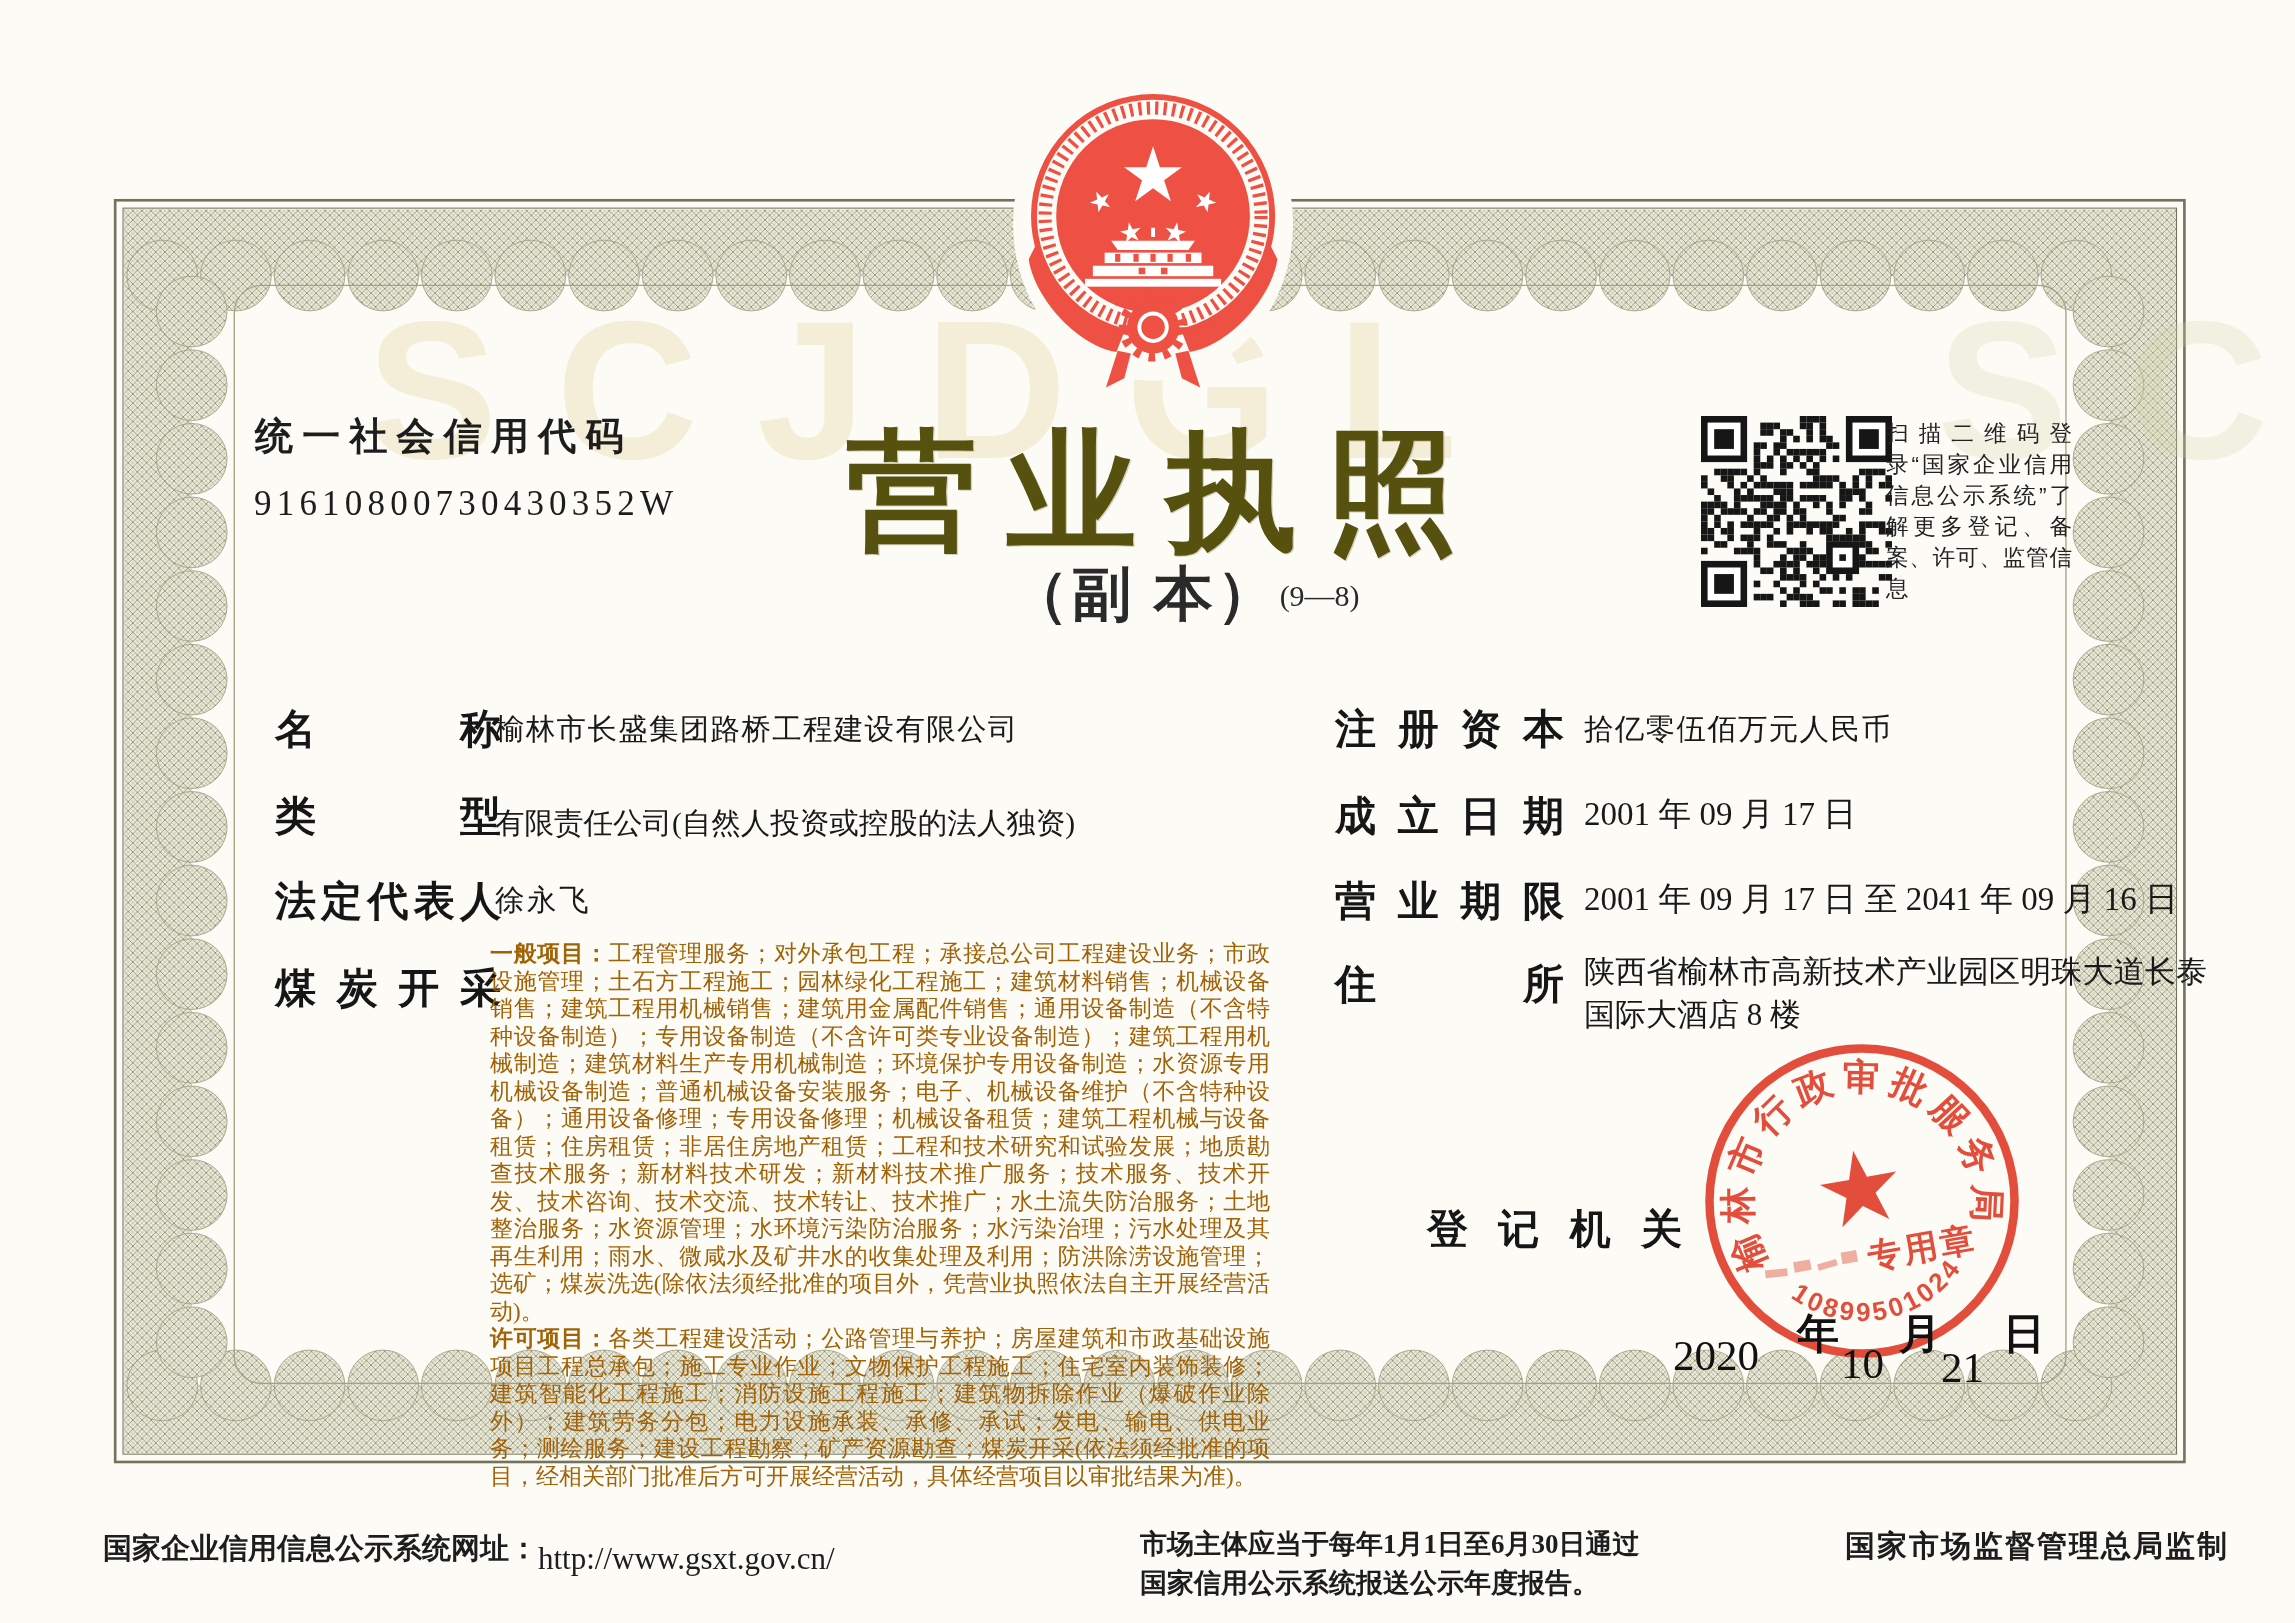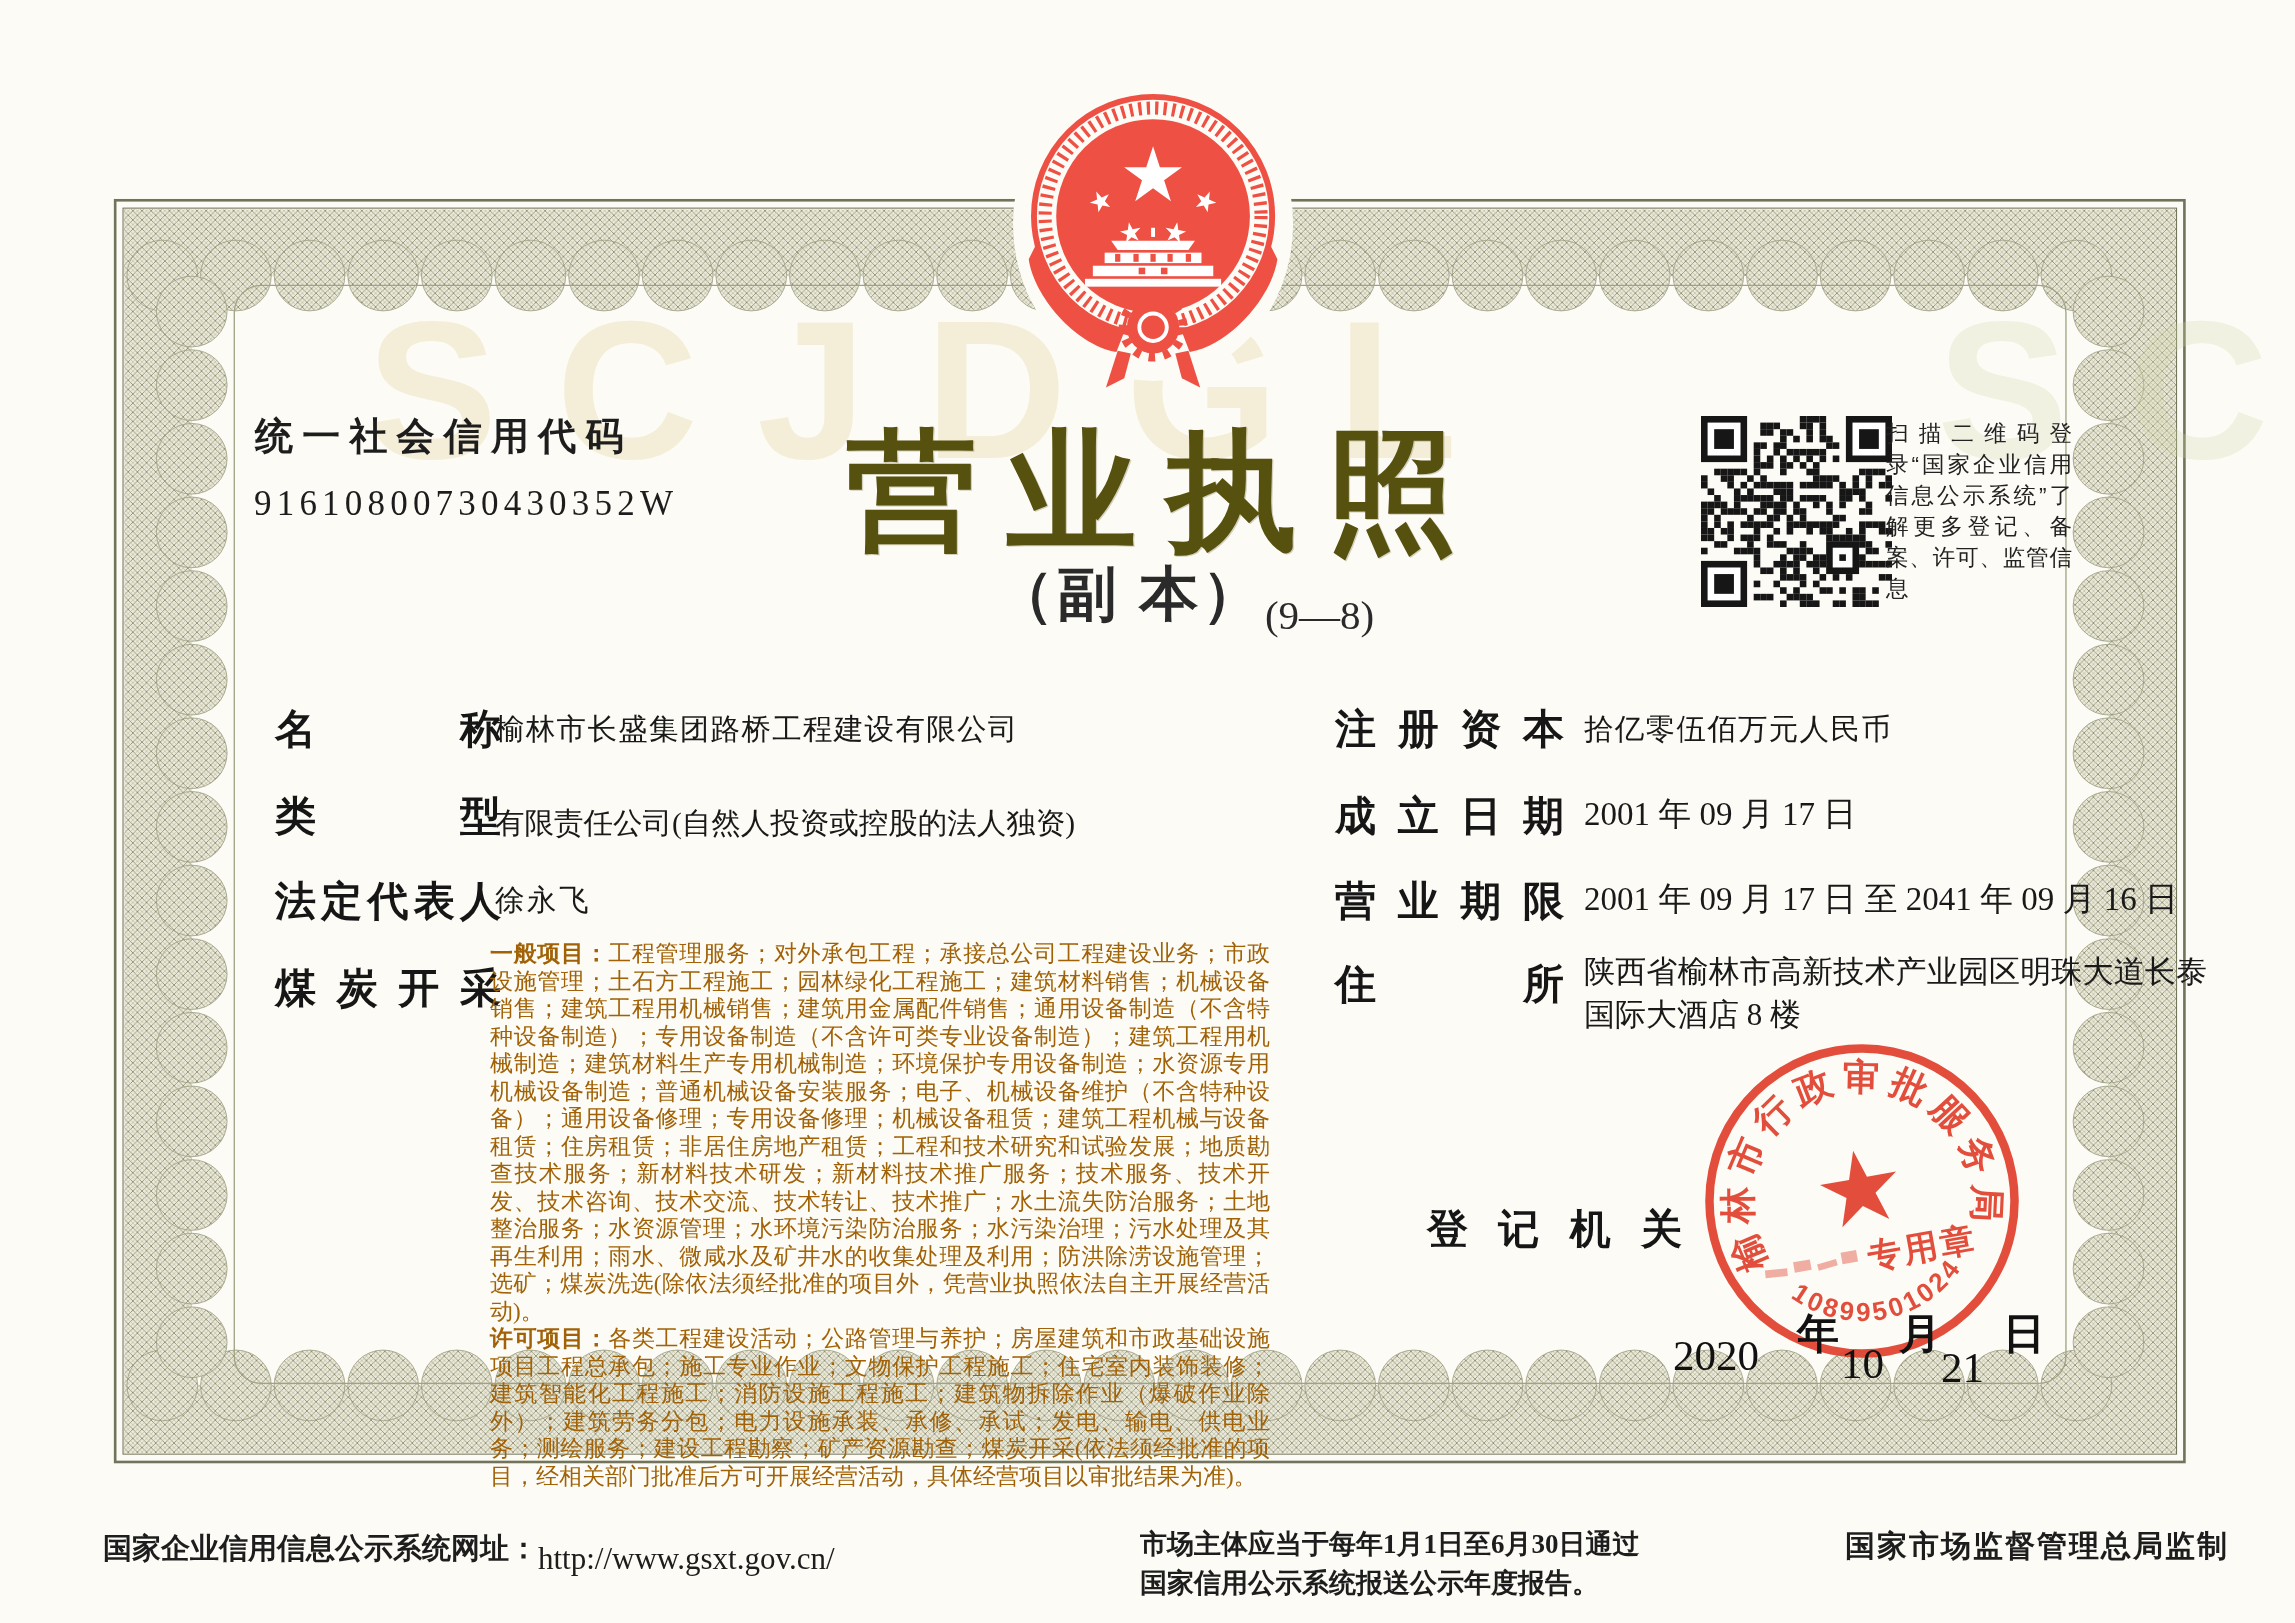--- a/index.html
+++ b/index.html
@@ -21,21 +21,21 @@
   
   .credit-label{left:255px;top:411px;font-size:38px;font-weight:700;letter-spacing:9.2px;}
   .credit-code{left:254px;top:484px;font-size:35px;font-weight:400;letter-spacing:5.2px;
                font-family:"Liberation Serif","DejaVu Serif",serif;}
   .doc-title{left:772px;top:405px;width:759px;text-align:center;font-size:130px;
              font-weight:700;letter-spacing:30px;text-indent:30px;color:var(--gold);
              text-shadow:1.3px 1.3px 0 rgba(87,81,15,.25);}
   .subtitle-row{left:890px;top:555px;width:589px;display:flex;justify-content:center;
                 align-items:flex-start;font-family:"Liberation Serif","DejaVu Serif",serif;}
   .subtitle-main{font-size:59px;font-weight:700;letter-spacing:3.9px;color:#2a2a2a;}
-  .subtitle-copy{font-size:41px;margin-top:36px;color:#2a2a2a;}
+  .subtitle-copy{font-size:30px;margin-top:24px;color:#2a2a2a;}
   .qr{left:1701px;top:416px;width:191px;height:191px;}
   .qr-caption{left:1886px;top:418px;width:186px;font-size:22.6px;line-height:31px;
               text-align:justify;color:#222;font-weight:500;}
 
   
   .flabel{font-size:41px;font-weight:700;text-align:justify;text-align-last:justify;color:#161616;}
   .lab-l{left:275px;width:226px;}
   .lab-r{left:1335px;width:229px;}
   .fval{font-family:"Liberation Serif","DejaVu Serif",serif;font-weight:500;color:#191919;}
   .val-name{left:495px;top:710px;font-size:29.5px;letter-spacing:1.3px;}

